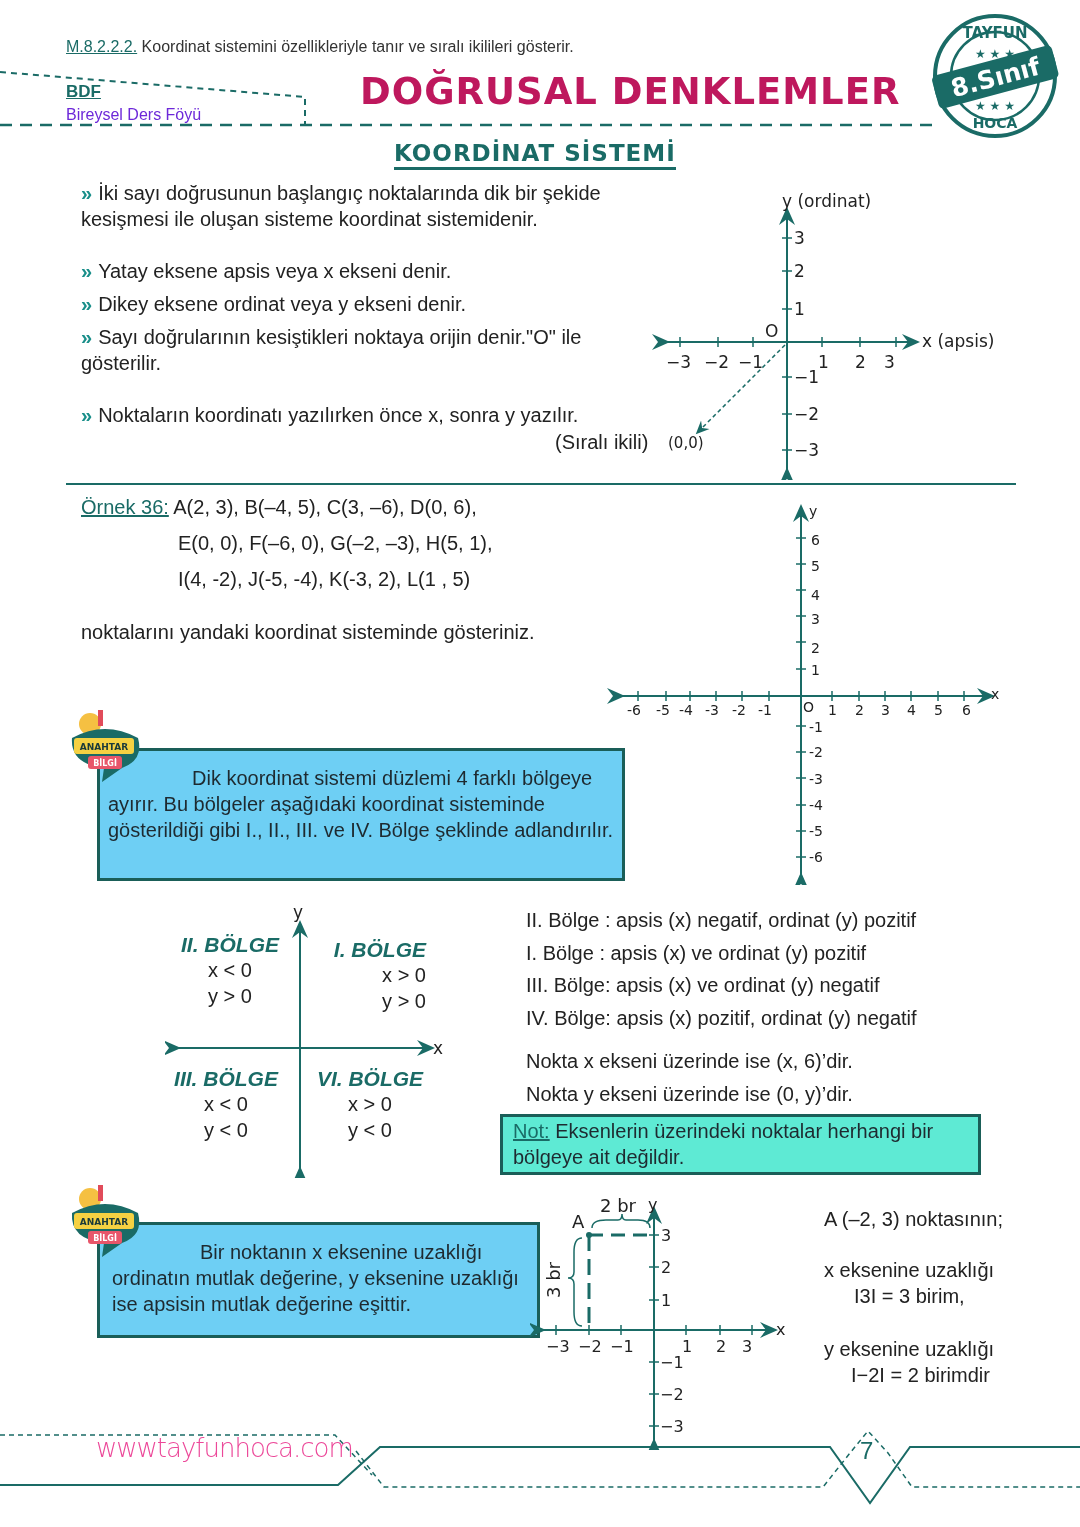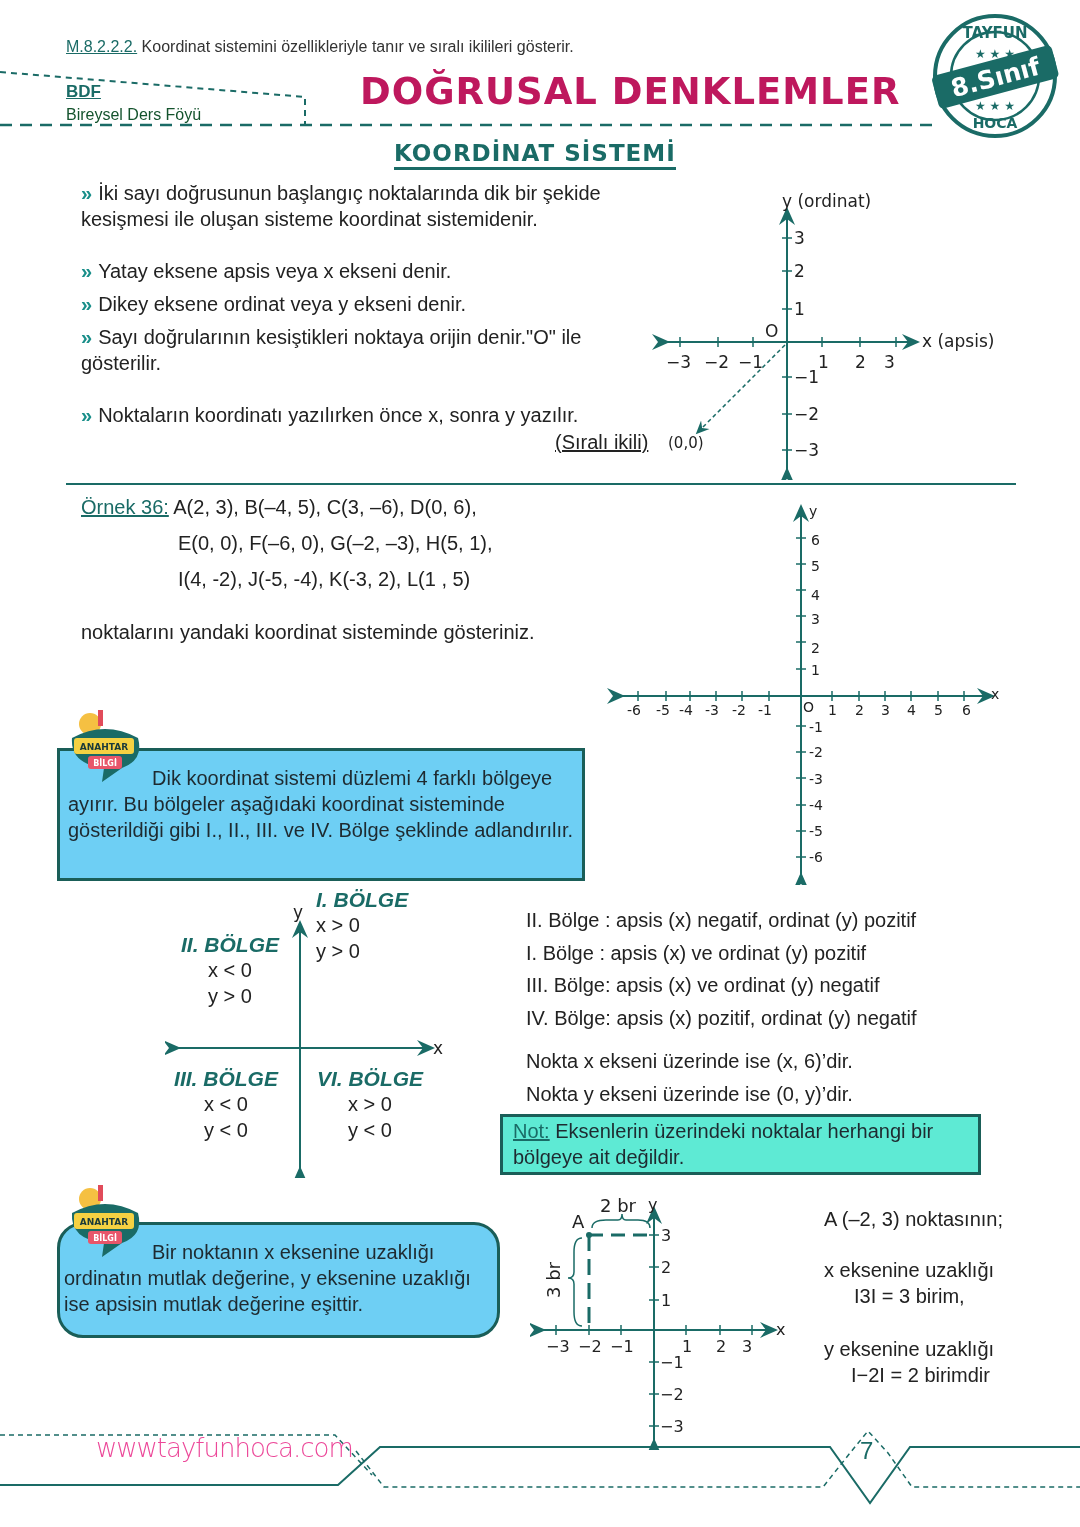--- a/index.html
+++ b/index.html
@@ -2,26 +2,26 @@
 <html><head>
 <meta charset="utf-8">
 <style>
   html,body{margin:0;padding:0;background:#fff;}
   body{width:1080px;height:1527px;position:relative;overflow:hidden;font-family:"Liberation Sans",sans-serif;color:#222;}
   .abs{position:absolute;}
   .teal{color:#1a6b66;}
   .u{text-decoration:underline;}
   .objective{left:66px;top:38px;font-size:16px;color:#333;}
   .bdf{left:66px;top:82px;font-size:17px;font-weight:bold;color:#1a6b66;text-decoration:underline;}
-  .bdf-sub{left:66px;top:106px;font-size:16px;color:#14532d;}
+  .bdf-sub{left:66px;top:106px;font-size:16px;color:#6d28d9;}
   .title{left:360px;top:70px;font-family:"DejaVu Sans",sans-serif;font-weight:900;font-size:37px;color:#be185d;letter-spacing:1px;}
   .subtitle{left:394px;top:140px;font-family:"DejaVu Sans",sans-serif;font-weight:900;font-size:23px;color:#1a6b66;letter-spacing:1px;border-bottom:3px solid #1a6b66;padding-bottom:1px;}
   .para{font-size:20px;line-height:26px;color:#222;margin-left:15px;}
   .bullet{color:#1a8f8a;font-weight:bold;margin-right:6px;}
-  .info-box{background:#6ecff4;border:3px solid #1a5e58;box-sizing:border-box;font-size:20px;line-height:26px;color:#1e2a30;}
+  .info-box{background:#6ecff4;border:3px solid #1a5e58;box-sizing:border-box;font-size:20px;line-height:26px;color:#1e2a30;margin-left:40px;}
   .note-box{background:#5eead4;border:3px solid #1a5e58;box-sizing:border-box;font-size:20px;line-height:26px;color:#1e2a30;padding:1px 10px;}
   .region-title{font-style:italic;font-weight:bold;font-size:21px;color:#1a6b66;}
   .region-cond{font-size:20px;color:#222;line-height:26px;}
   svg text{font-family:"DejaVu Sans",sans-serif;}
 </style>
 </head>
 <body>
 
 <div class="abs objective"><span class="teal u">M.8.2.2.2.</span><span> Koordinat sistemini özellikleriyle tanır ve sıralı ikilileri gösterir.</span></div>
 
@@ -48,21 +48,21 @@
     <text x="70" y="48" text-anchor="middle" font-size="12" fill="#1a6b66">★ ★ ★</text>
     <text x="70" y="100" text-anchor="middle" font-size="12" fill="#1a6b66">★ ★ ★</text>
   </svg>
 </div>
 
 <div class="abs para" style="left:66px;top:180px;width:580px;"><span class="bullet">»</span><span>İki sayı doğrusunun başlangıç noktalarında dik bir şekide kesişmesi ile oluşan sisteme koordinat sistemidenir.</span></div>
 <div class="abs para" style="left:66px;top:258px;width:580px;"><span class="bullet">»</span><span>Yatay eksene apsis veya x ekseni denir.</span></div>
 <div class="abs para" style="left:66px;top:291px;width:580px;"><span class="bullet">»</span><span>Dikey eksene ordinat veya y ekseni denir.</span></div>
 <div class="abs para" style="left:66px;top:324px;width:570px;"><span class="bullet">»</span><span>Sayı doğrularının kesiştikleri noktaya orijin denir."O" ile gösterilir.</span></div>
 <div class="abs para" style="left:66px;top:402px;width:580px;"><span class="bullet">»</span><span>Noktaların koordinatı yazılırken önce x, sonra y yazılır.</span></div>
-<div class="abs para" style="left:540px;top:429px;text-decoration:underline;">(Sıralı ikili)</div>
+<div class="abs para" style="left:540px;top:429px;">(Sıralı ikili)</div>
 
 <svg class="abs" style="left:650px;top:185px" width="360" height="295">
   <defs>
     <marker id="arr" markerWidth="10" markerHeight="10" refX="5" refY="5" orient="auto">
         <path d="M0,1 L9,5 L0,9 L3,5 Z" fill="#1a6b66"></path>
       </marker>
   </defs>
   <line x1="137" y1="290" x2="137" y2="30" stroke="#1a6b66" stroke-width="2" marker-end="url(#arr)" marker-start="url(#arr)"></line>
   <line x1="12" y1="157" x2="262" y2="157" stroke="#1a6b66" stroke-width="2" marker-end="url(#arr)" marker-start="url(#arr)"></line>
   <g stroke="#1a6b66" stroke-width="1.5">
@@ -186,21 +186,21 @@
   <line x1="135" y1="276" x2="135" y2="30" stroke="#1a6b66" stroke-width="2" marker-end="url(#arr)" marker-start="url(#arr)"></line>
   <line x1="8" y1="150" x2="262" y2="150" stroke="#1a6b66" stroke-width="2" marker-end="url(#arr)" marker-start="url(#arr)"></line>
   <text x="128" y="20" font-size="17" fill="#222">y</text>
   <text x="268" y="156" font-size="17" fill="#222">x</text>
 </svg>
 <div class="abs" style="left:175px;top:933px;width:110px;text-align:center;">
   <div class="region-title">II. BÖLGE</div>
   <div class="region-cond">x &lt; 0</div>
   <div class="region-cond">y &gt; 0</div>
 </div>
-<div class="abs" style="left:316px;top:888px;width:110px;text-align:left;">
+<div class="abs" style="left:316px;top:938px;width:110px;text-align:right;">
   <div class="region-title">I. BÖLGE</div>
   <div class="region-cond">x &gt; 0</div>
   <div class="region-cond">y &gt; 0</div>
 </div>
 <div class="abs" style="left:168px;top:1067px;width:116px;text-align:center;">
   <div class="region-title">III. BÖLGE</div>
   <div class="region-cond">x &lt; 0</div>
   <div class="region-cond">y &lt; 0</div>
 </div>
 <div class="abs" style="left:312px;top:1067px;width:116px;text-align:center;">
@@ -214,21 +214,21 @@
   <div>I. Bölge  : apsis (x) ve ordinat (y) pozitif</div>
   <div>III. Bölge: apsis (x) ve ordinat (y) negatif</div>
   <div>IV. Bölge: apsis (x) pozitif, ordinat (y) negatif</div>
 </div>
 <div class="abs para" style="left:511px;top:1045px;line-height:33px;">
   <div>Nokta x ekseni üzerinde ise (x, 6)’dir.</div>
   <div>Nokta y ekseni üzerinde ise (0, y)’dir.</div>
 </div>
 <div class="abs note-box" style="left:500px;top:1114px;width:481px;height:61px;"><span class="teal u">Not:</span><span> Eksenlerin üzerindeki noktalar herhangi bir bölgeye ait değildir.</span></div>
 
-<div class="abs info-box" style="left:57px;top:1222px;width:443px;height:116px;padding:14px 12px 0 4px;border-radius:26px;">
+<div class="abs info-box" style="left:57px;top:1222px;width:443px;height:116px;padding:14px 12px 0 12px;">
   <span style="display:inline-block;width:88px;"></span><span>Bir noktanın x eksenine uzaklığı ordinatın mutlak değerine, y eksenine uzaklığı ise apsisin mutlak değerine eşittir.</span>
 </div>
 <div class="abs" style="left:62px;top:1183px;width:86px;height:76px;">
   <svg width="86" height="76">
     <circle cx="28" cy="16" r="11" fill="#f5c042"></circle>
     <rect x="36" y="2" width="5" height="16" fill="#e14b5a"></rect>
     <path d="M10,30 Q43,12 76,30 Q82,52 60,60 L40,74 L42,60 Q8,56 10,30Z" fill="#1a6b66"></path>
     <rect x="12" y="30" width="60" height="16" rx="3" fill="#f5d142"></rect>
     <text x="42" y="42" text-anchor="middle" font-size="9" font-weight="bold" fill="#1a3a3a">ANAHTAR</text>
     <rect x="26" y="48" width="34" height="13" rx="3" fill="#e8566a"></rect>

